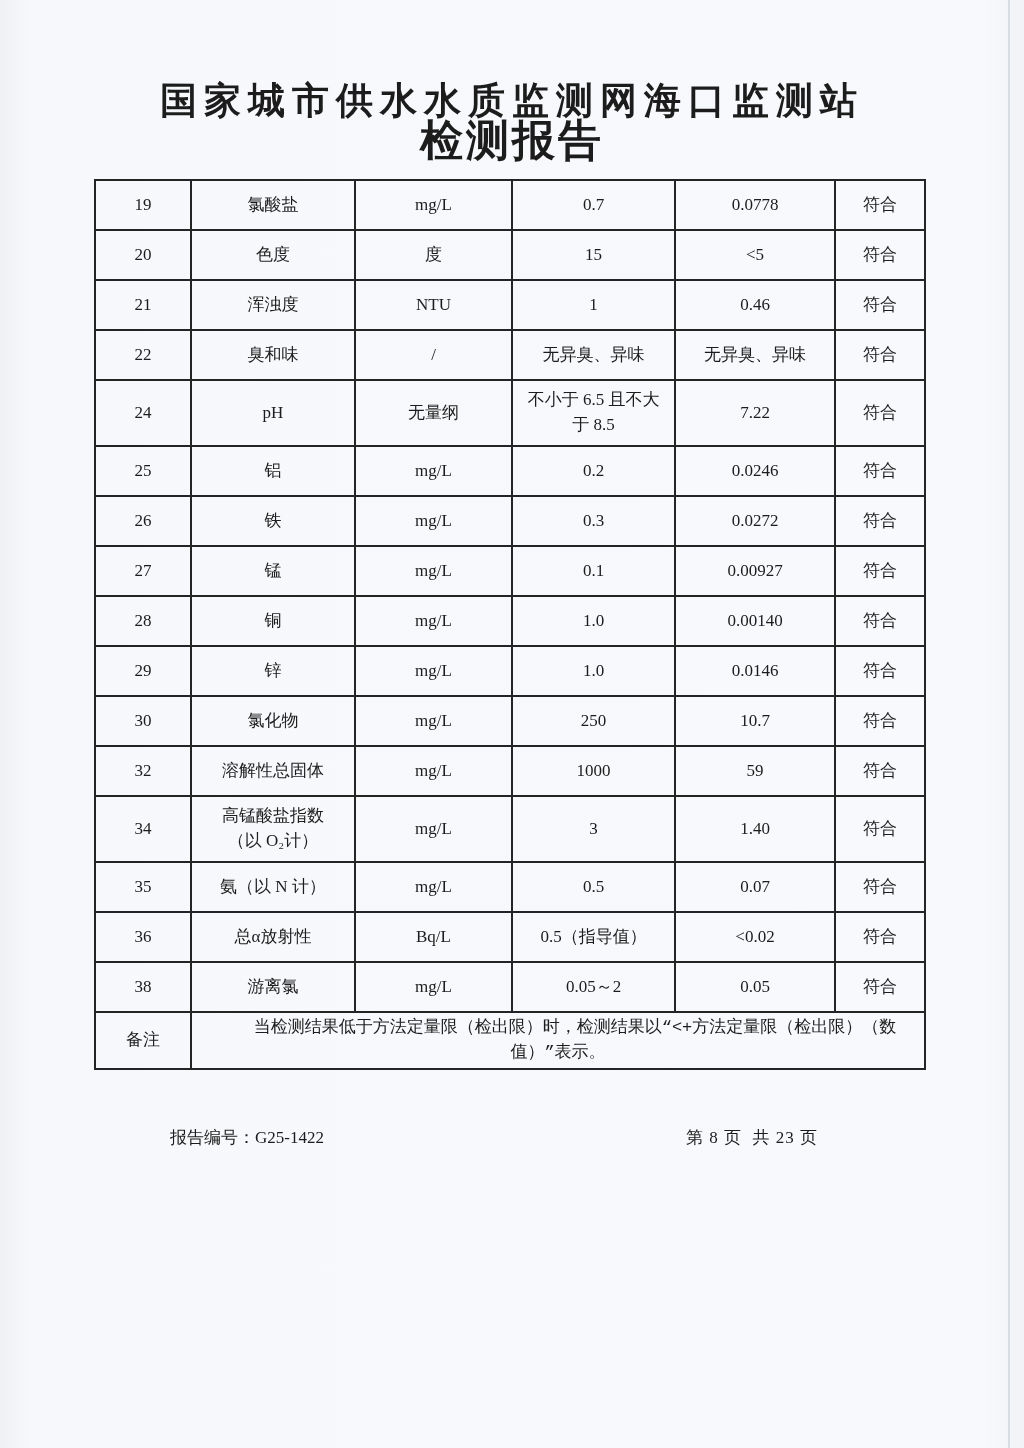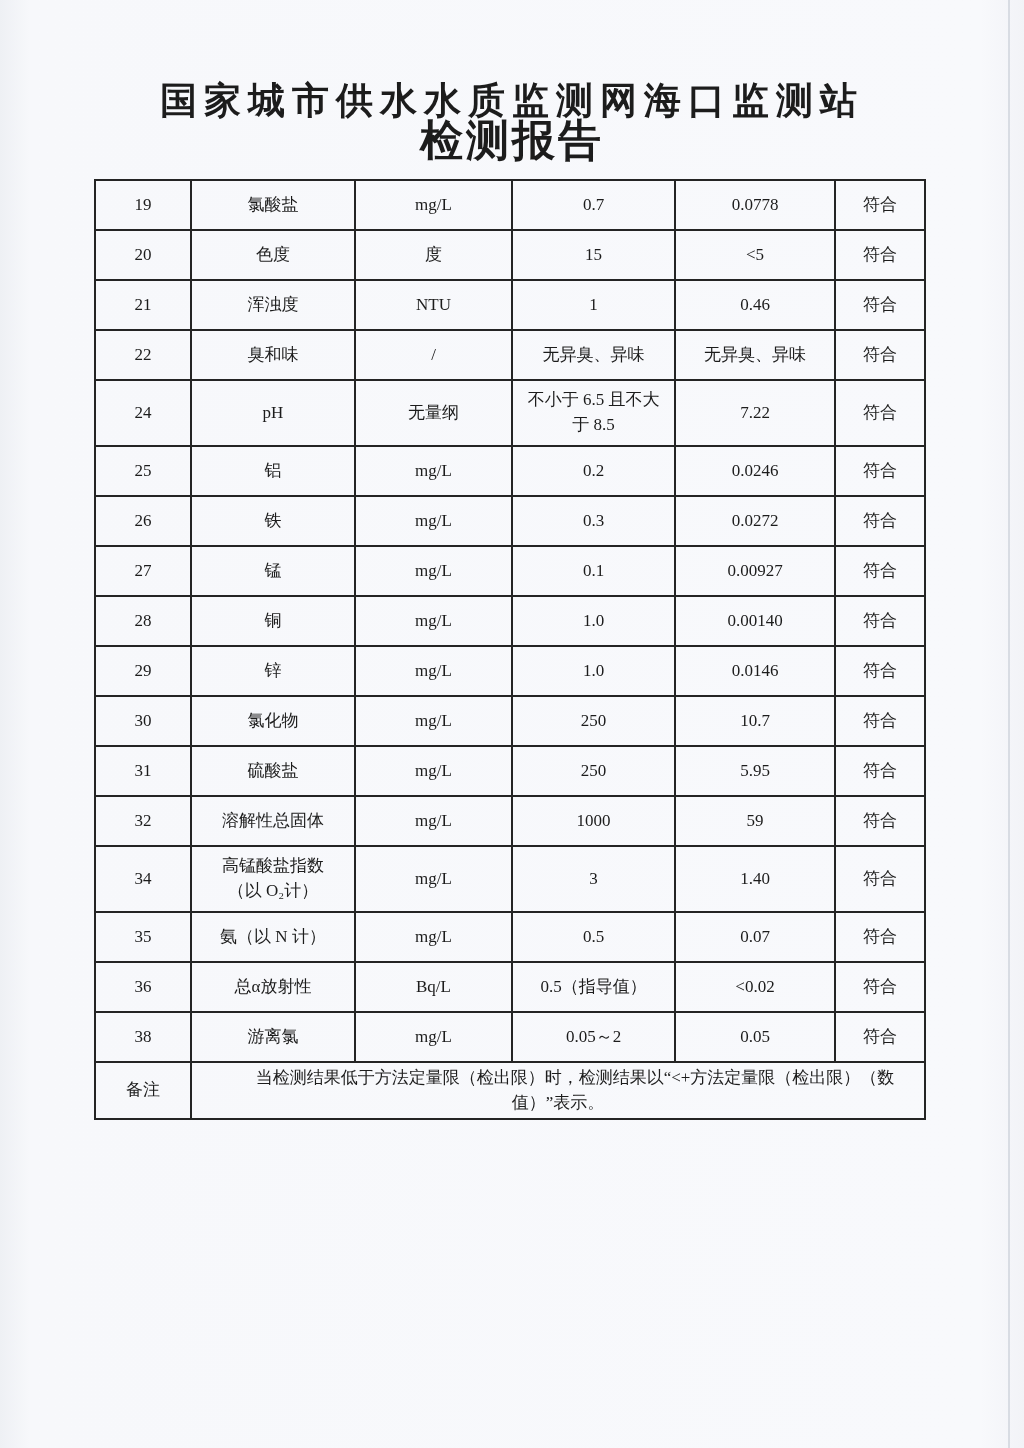--- a/index.html
+++ b/index.html
@@ -66,20 +66,21 @@
   }
   tr.r { height: 50px; }
   tr.tall { height: 66px; }
   tr.remark-row { height: 55px; }
   td.remark {
     text-align: left;
     text-indent: 2em;
     padding: 4px 10px 4px 8px;
     line-height: 1.55;
     white-space: normal;
+    font-family: Liberation Mono, monospace;
   }
   .footer {
     margin-left: 94px;
     width: 830px;
     margin-top: 56px;
     display: flex;
     justify-content: space-between;
     align-items: baseline;
     font-size: 17px;
   }
@@ -190,28 +191,20 @@
       </tr>
       <tr class="r">
         <td>30</td>
         <td>氯化物</td>
         <td>mg/L</td>
         <td>250</td>
         <td>10.7</td>
         <td>符合</td>
       </tr>
       <tr class="r">
-        <td>31</td>
-        <td>硫酸盐</td>
-        <td>mg/L</td>
-        <td>250</td>
-        <td>5.95</td>
-        <td>符合</td>
-      </tr>
-      <tr class="r">
         <td>32</td>
         <td>溶解性总固体</td>
         <td>mg/L</td>
         <td>1000</td>
         <td>59</td>
         <td>符合</td>
       </tr>
       <tr class="r tall">
         <td>34</td>
         <td>高锰酸盐指数
@@ -245,13 +238,17 @@
         <td>0.05</td>
         <td>符合</td>
       </tr>
       <tr class="remark-row">
         <td>备注</td>
         <td class="remark" colspan="5">当检测结果低于方法定量限（检出限）时，检测结果以“&lt;+方法定量限（检出限）（数值）”表示。</td>
       </tr>
     </tbody>
   </table>
 
+  <div class="footer">
+    <div class="report-no"><span>报告编号：</span><span>G25-1422</span></div>
+    <div class="page-info">第 8 页  共 23 页</div>
+  </div>
 </div>
 
 </body></html>

